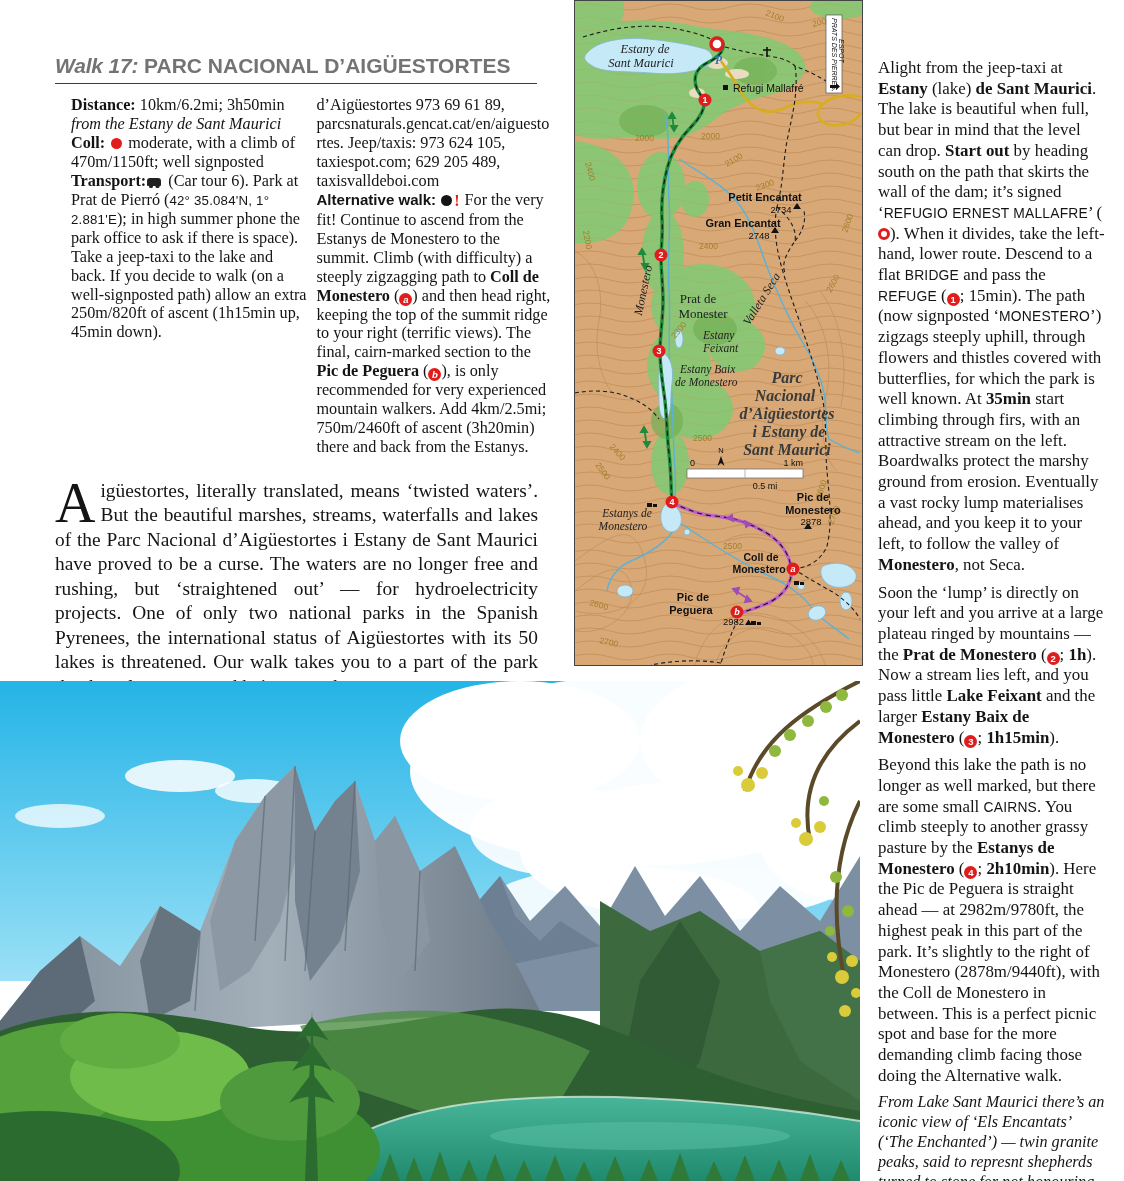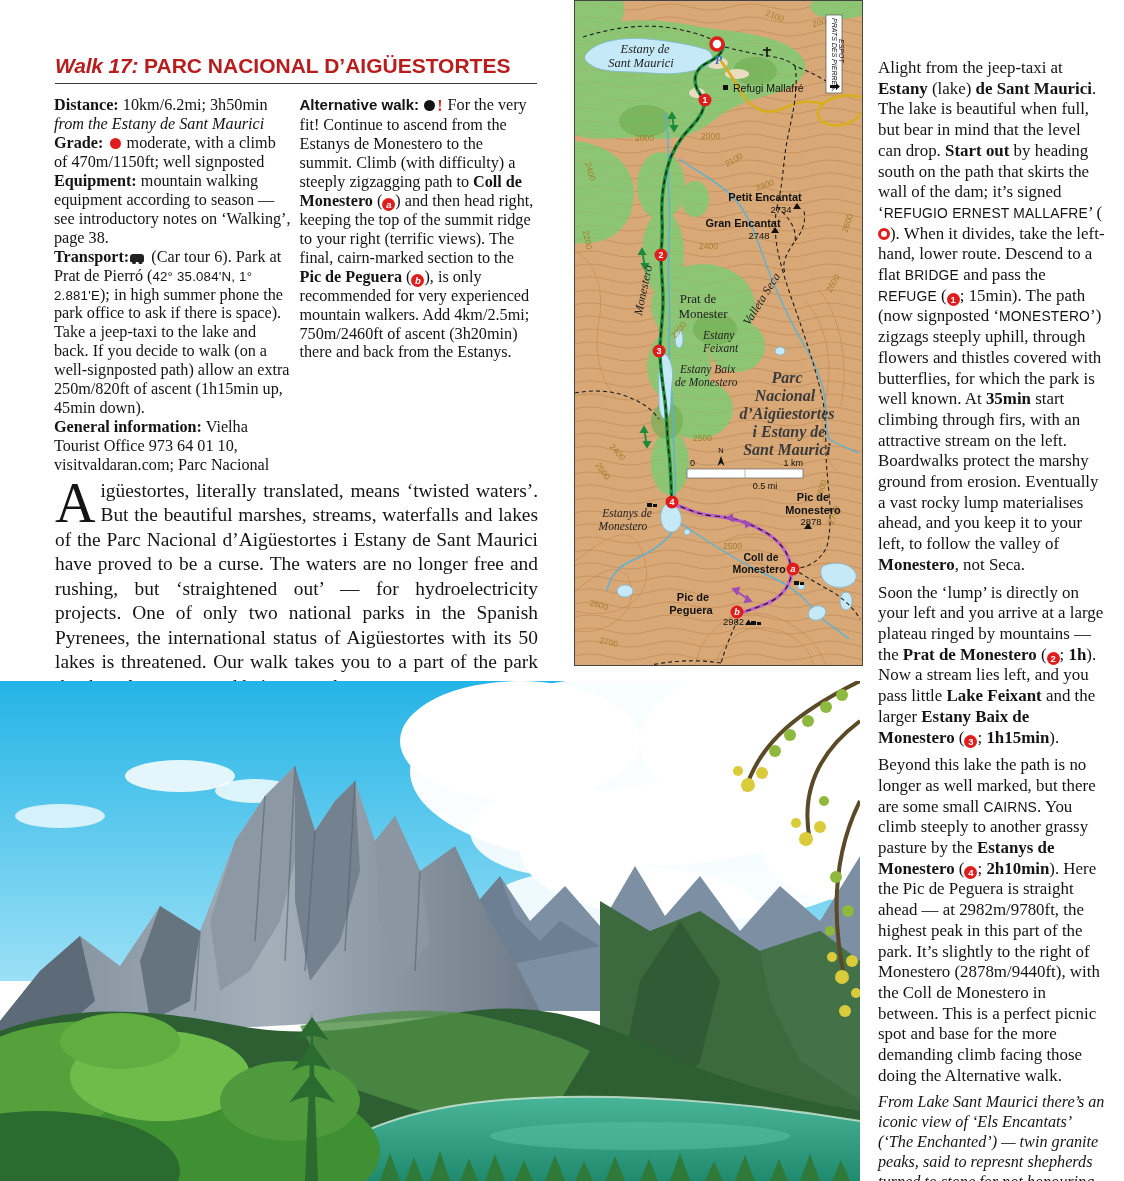--- a/index.html
+++ b/index.html
@@ -3,25 +3,25 @@
 <meta charset="utf-8">
 <style>
   html,body{margin:0;padding:0;}
   body{
     width:1124px;height:1181px;position:relative;background:#fff;
     font-family:"Liberation Serif",serif;color:#141414;overflow:hidden;
   }
   .abs{position:absolute;}
   
   #title-block{left:55px;top:54px;width:482px;}
-  #title-line{font-family:"Liberation Sans",sans-serif;font-weight:bold;font-size:21px;color:#b91c1c;white-space:nowrap;}
+  #title-line{font-family:"Liberation Sans",sans-serif;font-weight:bold;font-size:21px;color:#737373;white-space:nowrap;}
   #title-line .walkpart{font-style:italic;letter-spacing:-.2px;}
   #title-rule{border-bottom:1.6px solid #3c3c3c;margin-top:5px;}
   
-  #info-cols{left:54px;top:96px;width:482px;display:flex;gap:9px;}
+  #info-cols{left:71px;top:96px;width:482px;display:flex;gap:9px;}
   .info-col{width:237px;font-size:16.2px;line-height:1.17;}
   .info-entry{margin:0 0 0 0;overflow-wrap:anywhere;}
   .b{font-weight:bold;}
   .i{font-style:italic;}
   .sc{font-family:"Liberation Sans",sans-serif;font-size:.82em;letter-spacing:.2px;}
   .sansb{font-family:"Liberation Sans",sans-serif;font-weight:bold;font-size:.93em;margin-top:19px;}
   .sym{display:inline-block;vertical-align:-1px;}
   .sym-red-dot{width:11px;height:11px;border-radius:50%;background:#e01d1d;margin:0 2px;}
   .sym-black-dot{width:11px;height:11px;border-radius:50%;background:#141414;margin:0 1px;}
   .sym-red-excl{color:#e01d1d;font-weight:bold;padding:0 1px;}
@@ -49,26 +49,25 @@
 <body>
 
 <div class="abs" id="title-block">
   <div id="title-line"><span class="walkpart">Walk 17:</span><span> PARC NACIONAL D’AIGÜESTORTES</span></div>
   <div id="title-rule"></div>
 </div>
 
 <div class="abs" id="info-cols">
   <div class="info-col">
     <div class="info-entry"><span class="b">Distance:</span><span> 10km/6.2mi; 3h50min </span><span class="i">from the Estany de Sant Maurici</span></div>
-    <div class="info-entry"><span class="b">Grade:</span><span> </span><span class="sym sym-red-dot"></span><span>  moderate, with a climb of 470m/1150ft; well signposted</span></div>
-    <div class="info-entry"><span class="b">Equipment:</span><span> mountain walking equipment according to season — see introductory notes on ‘Walking’, page 38.</span></div>
+    <div class="info-entry"><span class="b">Coll:</span><span> </span><span class="sym sym-red-dot"></span><span>  moderate, with a climb of 470m/1150ft; well signposted</span></div>
     <div class="info-entry"><span class="b">Transport:</span><span class="sym sym-bus"></span><span> (Car tour 6). Park at Prat de Pierró (</span><span class="sc">42° 35.084'N, 1° 2.881'E</span><span>); in high summer phone the park office to ask if there is space). Take a jeep-taxi to the lake and back. If you decide to walk (on a well-signposted path) allow an extra 250m/820ft of ascent (1h15min up, 45min down).</span></div>
-    <div class="info-entry"><span class="b">General information:</span><span> Vielha Tourist Office 973 64 01 10, visitvaldaran.com; Parc Nacional</span></div>
   </div>
   <div class="info-col">
+    <div class="info-entry"><span>d’Aigüestortes 973 69 61 89, parcsnaturals.gencat.cat/en/aiguestortes. Jeep/taxis: 973 624 105, taxiespot.com; 629 205 489, taxisvalldeboi.com</span></div>
     <div class="info-entry"><span class="sansb">Alternative walk:</span><span> </span><span class="sym sym-black-dot"></span><span class="sym sym-red-excl">!</span><span> For the very fit! Continue to ascend from the Estanys de Monestero to the summit. Climb (with difficulty) a steeply zigzagging path to </span><span class="b">Coll de Monestero</span><span> (</span><span class="sym sym-l">a</span><span>) and then head right, keeping the top of the summit ridge to your right (terrific views). The final, cairn-marked section to the </span><span class="b">Pic de Peguera</span><span> (</span><span class="sym sym-l">b</span><span>), is only recommended for very experienced mountain walkers. Add 4km/2.5mi; 750m/2460ft of ascent (3h20min) there and back from the Estanys.</span></div>
   </div>
 </div>
 
 <div class="abs" id="intro">
   <span id="dropcap">A</span><span>igüestortes, literally translated, means ‘twisted waters’. But the beautiful marshes, streams, waterfalls and lakes of the Parc Nacional d’Aigüestortes i Estany de Sant Maurici have proved to be a curse. The waters are no longer free and rushing, but ‘straightened out’ — for hydroelectricity projects. One of only two national parks in the Spanish Pyrenees, the international status of Aigüestortes with its 50 lakes is threatened. Our walk takes you to a part of the park that has almost escaped being tamed.</span>
 </div>
 
 <div class="abs" id="map-box">
 <svg width="287" height="664" viewBox="0 0 287 664" xmlns="http://www.w3.org/2000/svg">

